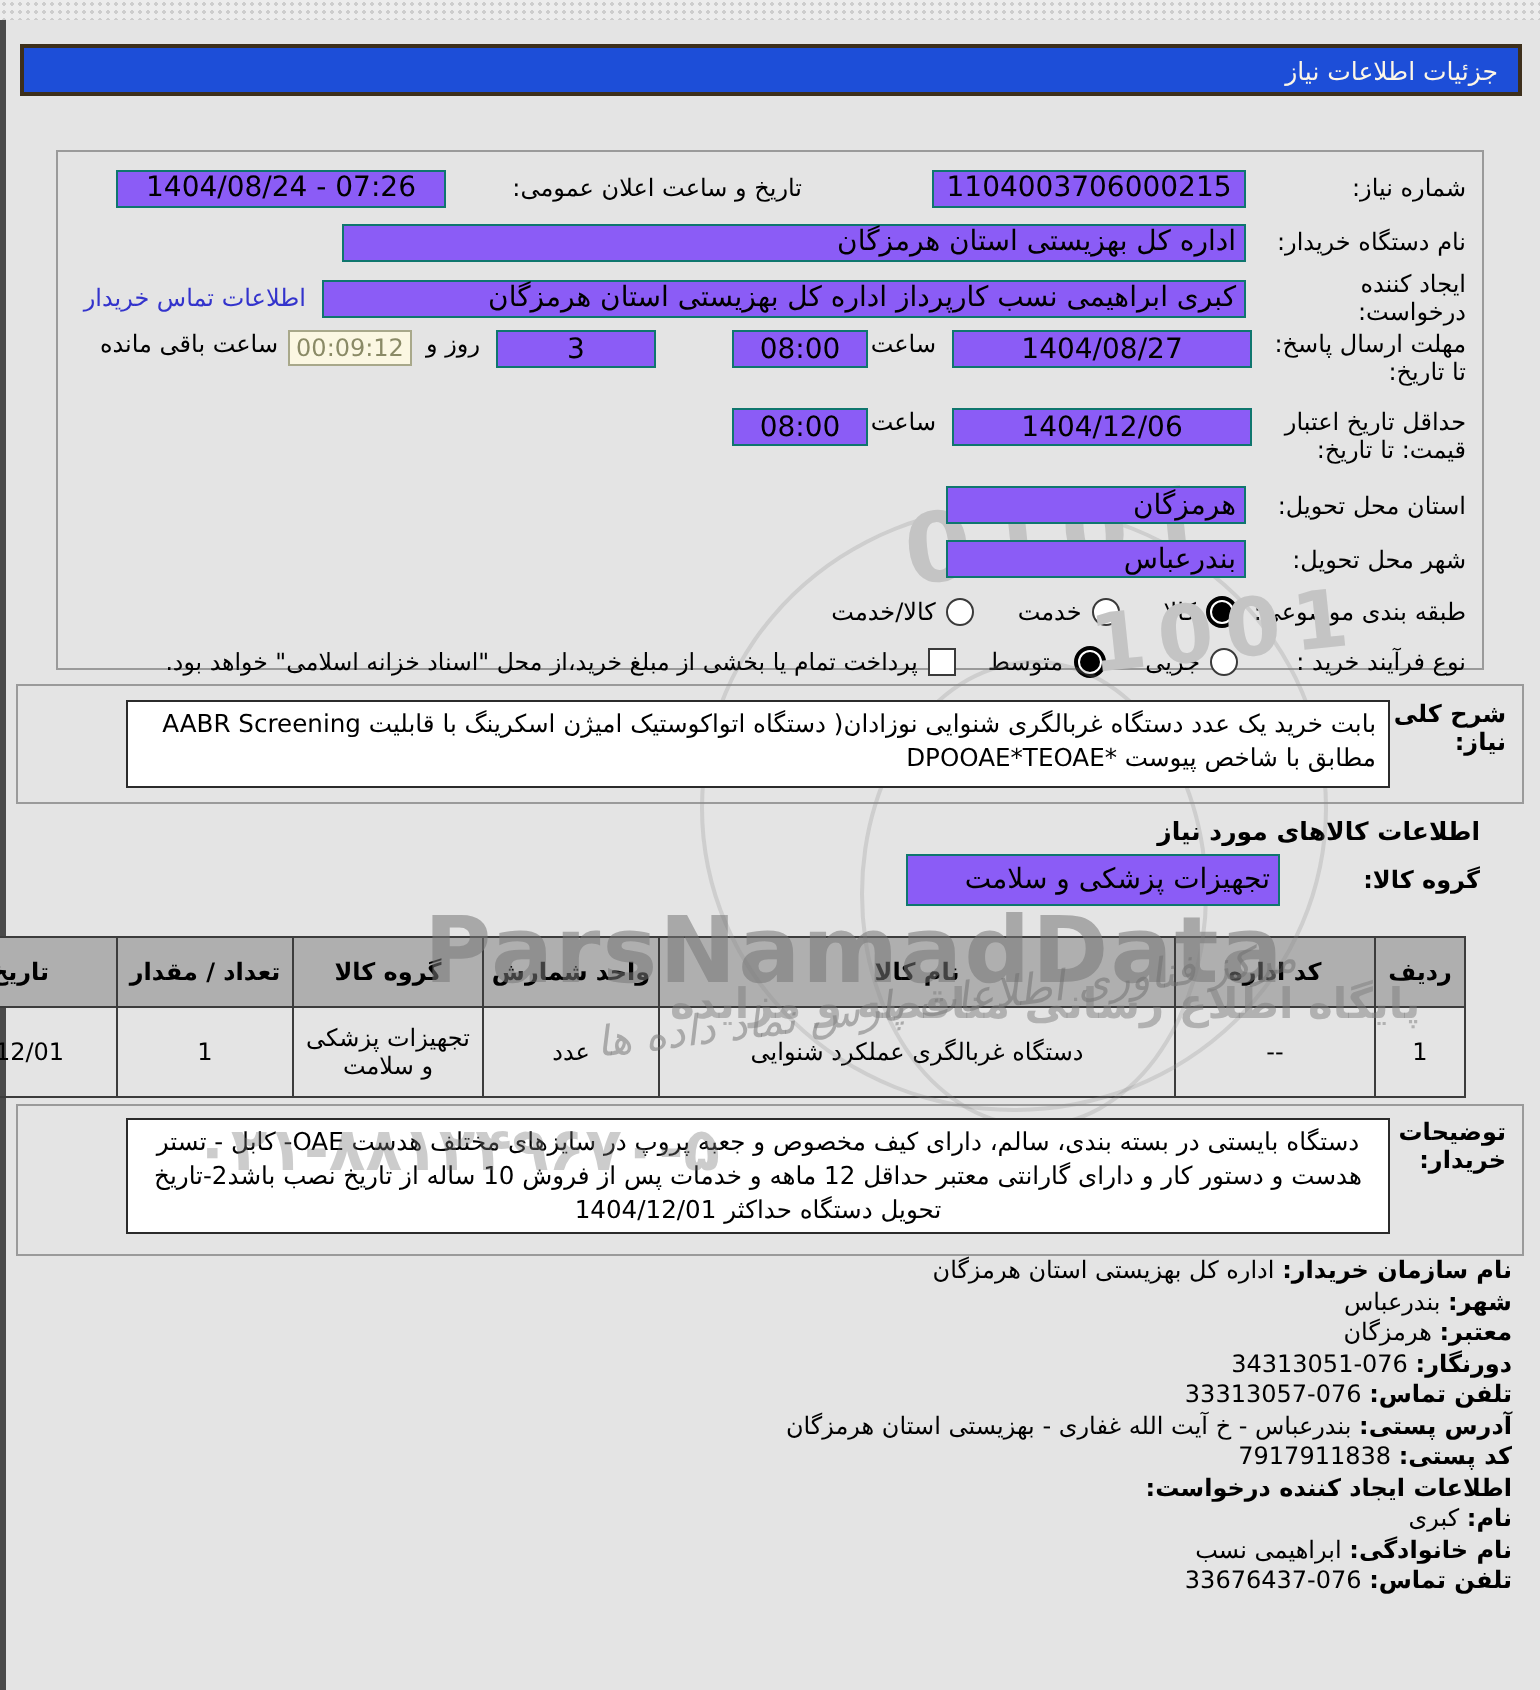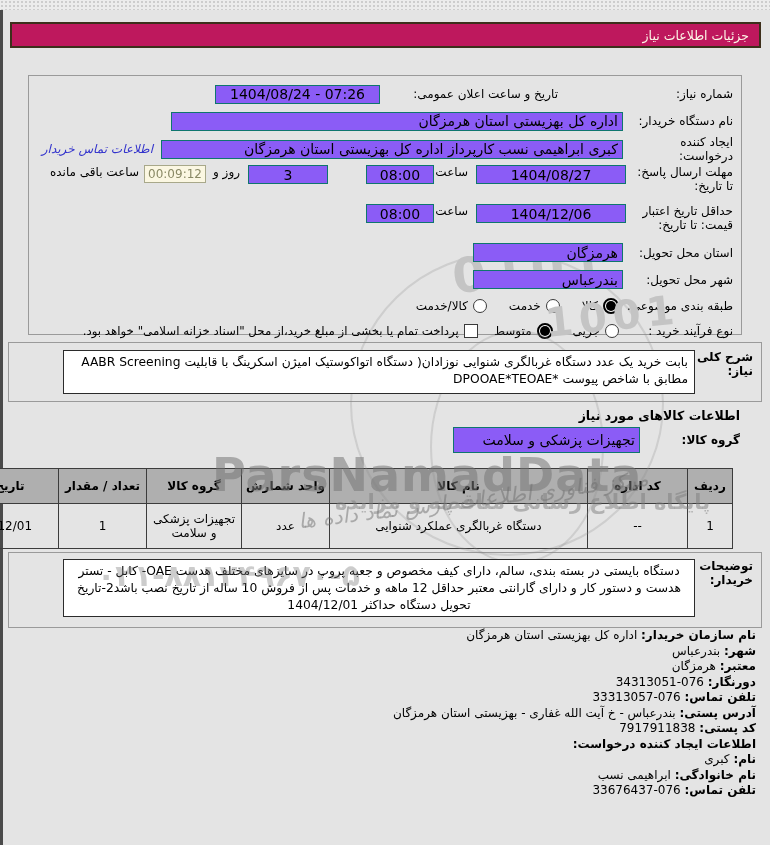--- a/index.html
+++ b/index.html
@@ -5,32 +5,32 @@
   html,body{margin:0;padding:0;}
   body{
     width:770px;height:845px;position:relative;overflow:hidden;
     background:#e4e4e4;color:#000;
     font-family:"DejaVu Sans","Liberation Sans",sans-serif;
     font-size:12px;direction:rtl;
   }
   .top-strip{position:absolute;top:0;left:0;right:0;height:10px;background:#ececec;
     background-image:radial-gradient(#cdcdcd 1px, transparent 1px);background-size:4px 4px;}
   .left-edge{position:absolute;left:0;top:10px;bottom:0;width:3px;background:#4a4a4a;}
-  .title-bar{position:absolute;top:22px;left:10px;right:9px;height:22px;background:#be185d;
+  .title-bar{position:absolute;top:22px;left:10px;right:9px;height:22px;background:#1d4ed8;
     border:2px solid #3d2f1b;color:#fdf6e7;display:flex;align-items:center;padding:0 10px;font-size:12.5px;}
   .panel{position:absolute;border:1px solid #9a9a9a;box-sizing:border-box;}
   #panel-form{top:75px;left:28px;right:28px;height:260px;padding:5px 8px;}
   .frow{display:flex;align-items:center;}
   .frow.top{align-items:flex-start;}
   .lbl{text-align:right;line-height:14px;}
   .inp{background:#8b5cf6;border:1px solid #0f766e;height:19px;box-sizing:border-box;
     display:flex;align-items:center;justify-content:center;font-size:14px;position:relative;z-index:10;}
   .inp.rt{justify-content:flex-start;padding:0 4px;}
   .num{direction:ltr;unicode-bidi:isolate;display:inline-block;}
-  .link{color:#3333cc;text-decoration:none;cursor:pointer;white-space:nowrap;font-style:italic;}
+  .link{color:#3333cc;text-decoration:none;cursor:pointer;white-space:nowrap;}
   .cd{background:#fbf7e2;border:1px solid #a8a88a;color:#8a8a66;height:18px;box-sizing:border-box;
     display:flex;align-items:center;justify-content:center;position:relative;z-index:10;}
   .rdo{width:12px;height:12px;border:1px solid #3a3a3a;border-radius:50%;background:#fff;
     display:inline-block;flex:0 0 auto;position:relative;}
   .rdo.sel{border:2px solid #000;}
   .rdo.sel::after{content:"";position:absolute;inset:1px;background:#000;border-radius:50%;}
   .chk{width:12px;height:12px;border:1px solid #3a3a3a;background:#fff;display:inline-block;flex:0 0 auto;}
   .opt{display:flex;align-items:center;gap:5px;}
   .bold{font-weight:bold;}
   #panel-desc{top:342px;left:8px;right:8px;height:60px;padding:7px 8px;display:flex;align-items:flex-start;}
@@ -74,20 +74,23 @@
   <div class="wm-digits" style="top:293px;left:545px;font-size:40px;transform:rotate(-6deg);">1001</div>
   <div class="wm-brand" style="top:448px;left:212px;">ParsNamadData</div>
   <div class="wm-script" style="top:488px;right:120px;">مرکز فناوری اطلاعات پارس نماد داده ها</div>
   <div class="wm-slogan" style="top:490px;left:335px;">پایگاه اطلاع رسانی مناقصه و مزایده</div>
 </div>
 
 <div class="panel" id="panel-form">
 
   <div class="frow" style="height:26px;">
     <span class="lbl" style="width:110px;">شماره نیاز:</span>
+    <div class="inp" style="width:157px;">
+        <span class="num">1104003706000215</span>
+      </div>
     <span class="lbl" style="width:172px;margin-right:65px;">تاریخ و ساعت اعلان عمومی:</span>
     <div class="inp" style="width:165px;margin-right:6px;">
         <span class="num">1404/08/24 - 07:26</span>
       </div>
   </div>
 
   <div class="frow" style="height:28px;">
     <span class="lbl" style="width:110px;">نام دستگاه خریدار:</span>
     <div class="inp rt" style="width:452px;">اداره کل بهزیستی استان هرمزگان</div>
   </div>

